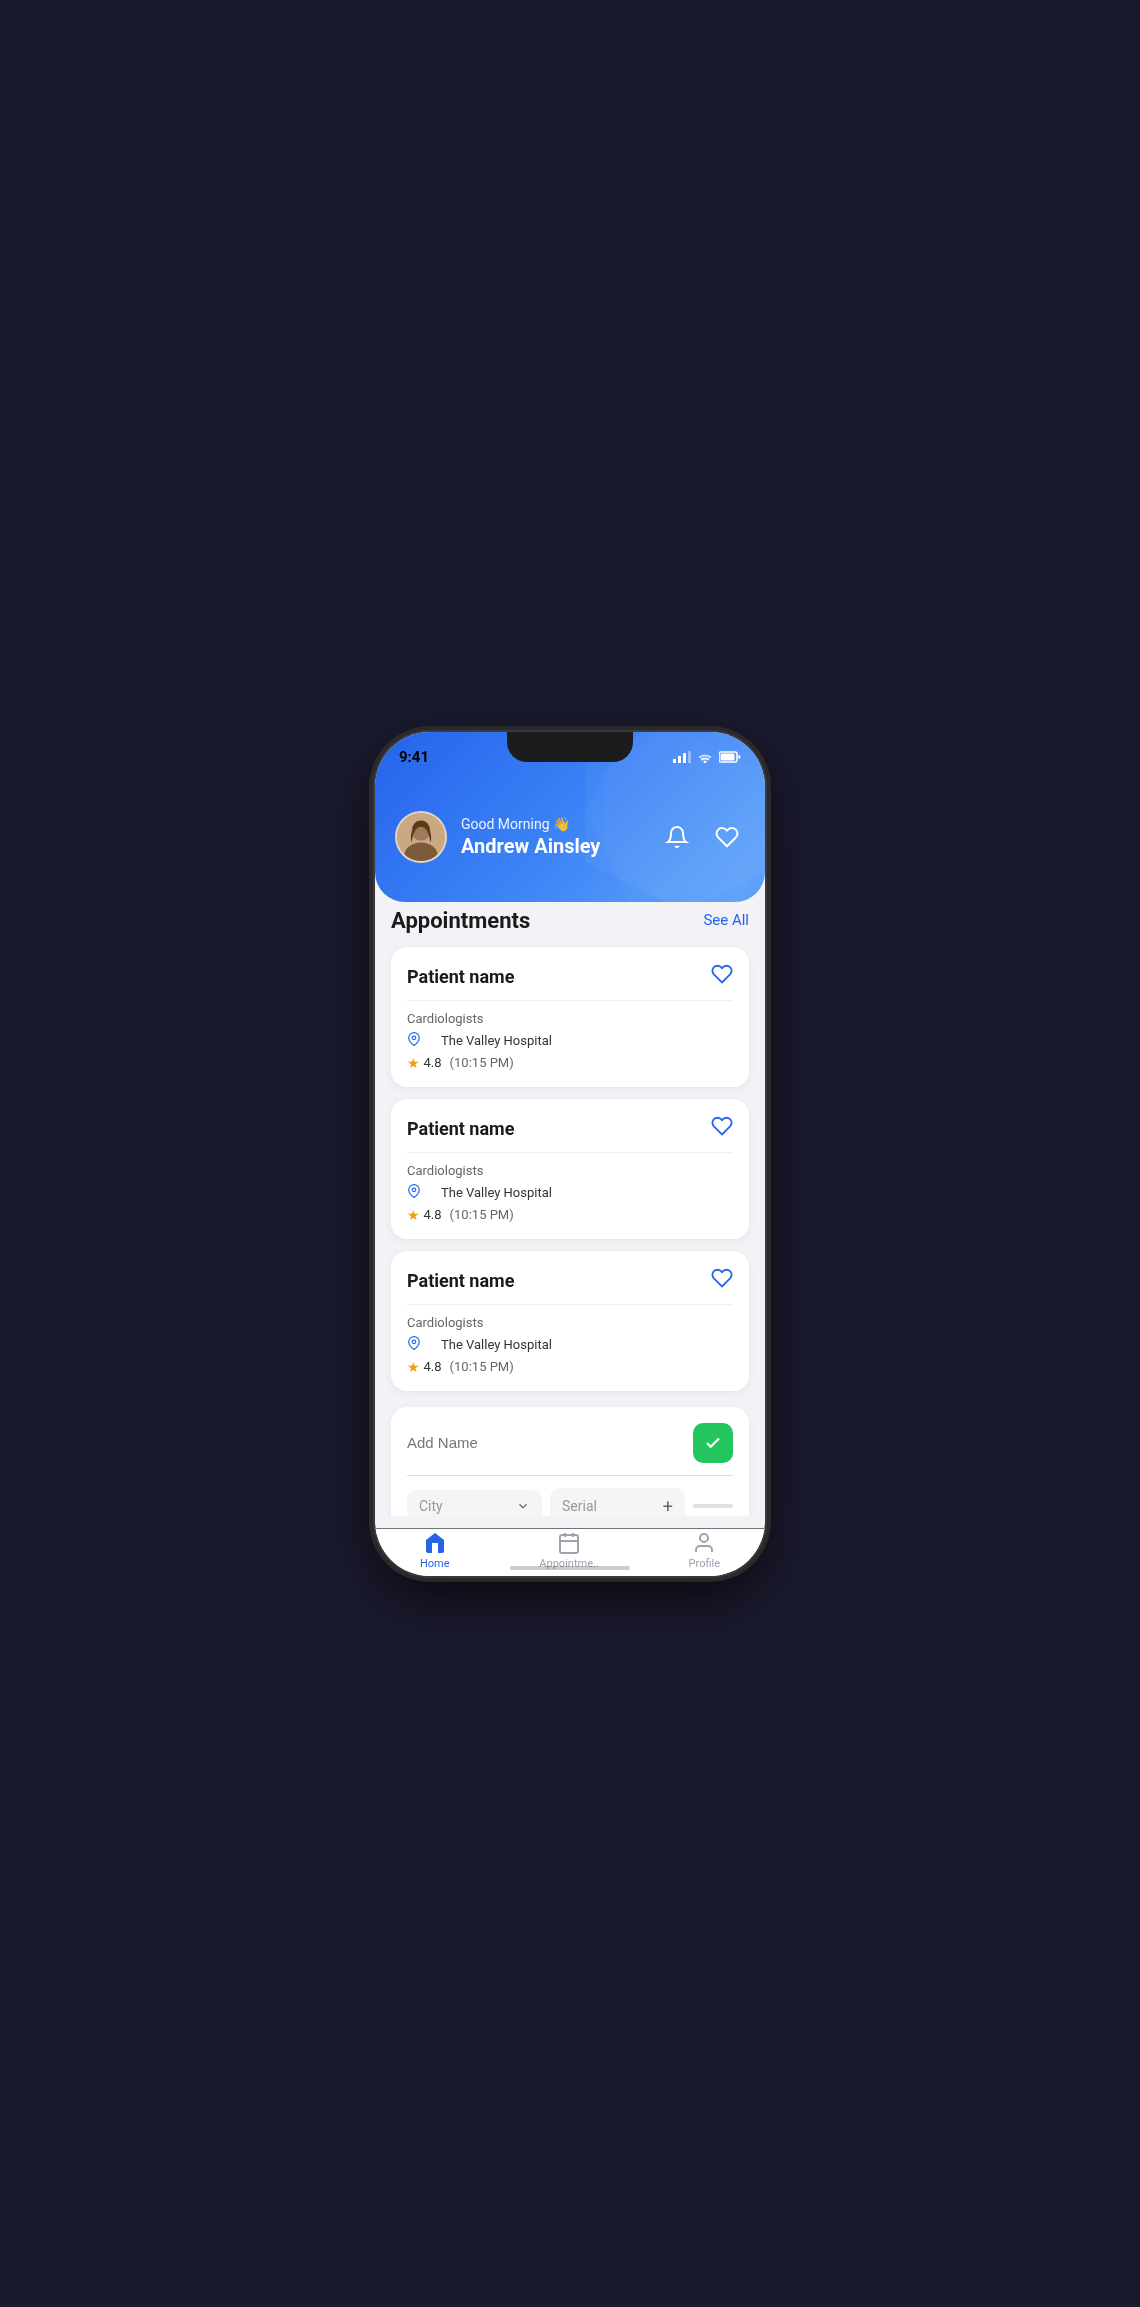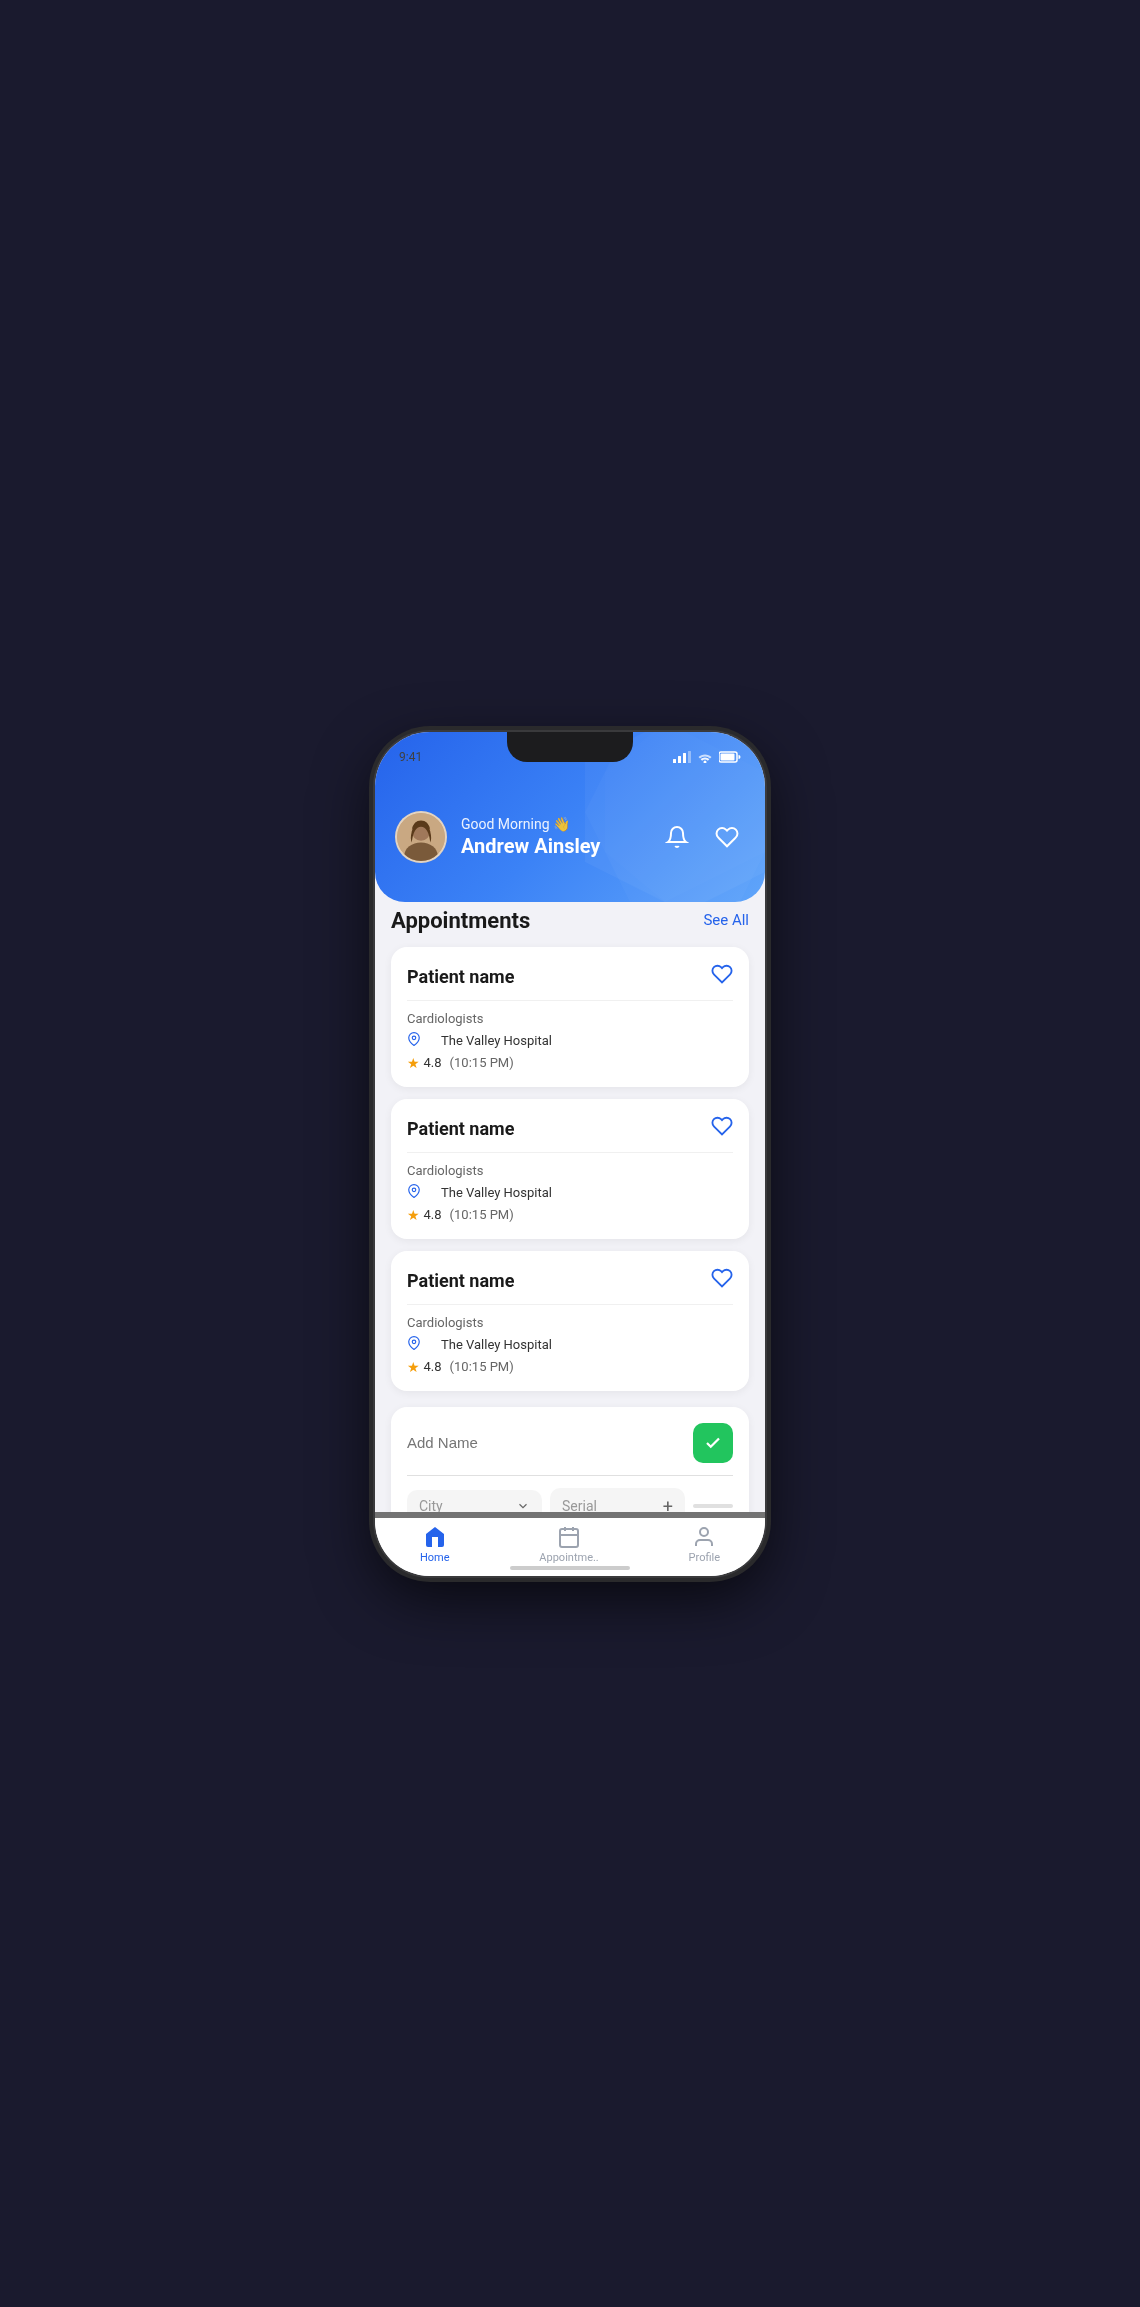--- a/index.html
+++ b/index.html
@@ -45,23 +45,23 @@
       top: 0;
       left: 0; right: 0;
       height: 44px;
       display: flex;
       align-items: center;
       justify-content: space-between;
       padding: 0 24px;
       z-index: 99;
     }
     .status-time {
-      font-size: 12px;
-      font-weight: 400;
-      color: #404040;
+      font-size: 15px;
+      font-weight: 700;
+      color: #000000;
       padding-top: 6px;
     }
     .status-icons {
       display: flex;
       align-items: center;
       gap: 6px;
       padding-top: 6px;
     }
     
     .header {
@@ -272,23 +272,23 @@
     }
     .plus-btn {
       color: #666;
       font-size: 18px;
       cursor: pointer;
     }
     
     .bottom-nav {
       position: absolute;
       bottom: 0; left: 0; right: 0;
-      height: 64px;
+      height: 48px;
       background: #fff;
-      border-top: 6px solid #737373;
+      border-top: 1px solid #737373;
       display: flex;
       align-items: center;
       justify-content: space-around;
       padding-bottom: 4px;
     }
     .nav-item {
       display: flex;
       flex-direction: column;
       align-items: center;
       gap: 2px;

